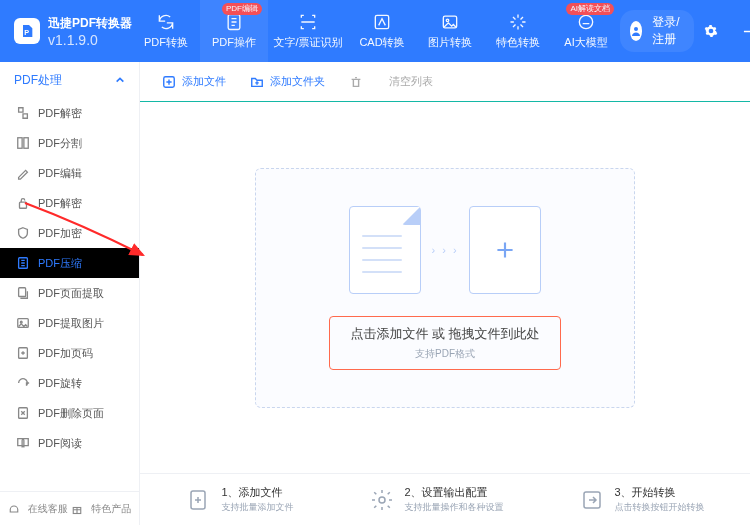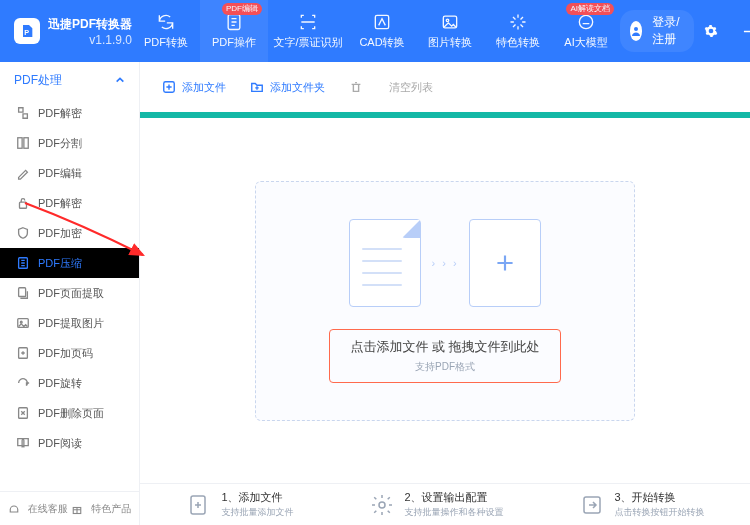--- a/index.html
+++ b/index.html
@@ -4,21 +4,21 @@
 <style>
   * { box-sizing: border-box; margin: 0; padding: 0; font-family: "Microsoft YaHei", Arial, sans-serif; }
   body { width: 750px; height: 525px; background: #fff; overflow: hidden; position: relative; }
 
   
   .header { height: 62px; background: linear-gradient(180deg,#2f7bff 0%, #2f7bff 100%); display: flex; align-items: center; color: #fff; position: relative; }
   .brand { display: flex; align-items: center; padding-left: 14px; gap: 8px; width: 140px; }
   .brand-logo { width: 26px; height: 26px; border-radius: 6px; background: #fff; display:flex;align-items:center;justify-content:center;}
   .brand-logo svg{width:16px;height:16px;}
   .brand-text .t1 { font-size: 12px; font-weight: 600; white-space: nowrap; }
-  .brand-text .t2 { font-size: 12px; opacity: .8; text-align: right; }
+  .brand-text .t2 { font-size: 14px; opacity: .8; }
   .topnav { display: flex; height: 100%; }
   .topnav-item { position: relative; width: 68px; display: flex; flex-direction: column; align-items: center; justify-content: center; gap: 3px; font-size: 11px; cursor: pointer; opacity: .95; }
   .topnav-item.wide{width:80px;}
   .topnav-item.active { background: rgba(255,255,255,0.08); }
   .topnav-item .ico { width: 20px; height: 20px; display:flex;align-items:center;justify-content:center;}
   .topnav-item .ico svg{width:20px;height:20px;stroke:#fff;fill:none;stroke-width:1.6;}
   .badge { position: absolute; top: 3px; right: 6px; background: #ff4d4f; color: #fff; font-size: 8px; padding: 1px 4px; border-radius: 6px; line-height: 1.2; white-space: nowrap; }
   .header-right { margin-left: auto; display: flex; align-items: center; gap: 8px; padding-right: 10px; }
   .login { display: flex; align-items: center; gap: 10px; font-size: 12px; cursor: pointer; background: rgba(255,255,255,0.08); padding:4px 10px; border-radius:14px;}
   .avatar { width: 20px; height: 20px; border-radius: 50%; background: #fff; display:flex;align-items:center;justify-content:center;}
@@ -41,42 +41,42 @@
   .side-item .sico{width:14px;height:14px;display:flex;align-items:center;justify-content:center;}
   .side-item .sico svg{width:14px;height:14px;stroke:#888;fill:none;stroke-width:1.5;}
   .side-item.active { color:#2f7bff; background:#000000;}
   .side-item.active .sico svg{stroke:#2f7bff;}
   .side-footer { height:34px; border-top:1px solid #eef0f4; display:flex; align-items:center; justify-content:space-around; font-size:10px; color:#888; padding:0 6px;}
   .side-footer .ft{display:flex;align-items:center;gap:8px;cursor:pointer;}
   .side-footer svg{width:12px;height:12px;stroke:#888;fill:none;stroke-width:1.5;}
 
   
   .content { flex:1; display:flex; flex-direction:column;}
-  .toolbar { height:56px; display:flex; align-items:center; gap:4px; padding:0 12px; border-bottom:6px solid #14b8a6;}
+  .toolbar { height:40px; display:flex; align-items:center; gap:4px; padding:0 12px; border-bottom:1px solid #14b8a6;}
   .tbtn { display:flex; align-items:center; gap:6px; padding:4px 10px; font-size:11px; color:#2f7bff; cursor:pointer; border-radius:4px;}
   .tbtn .tico{width:14px;height:14px;display:flex;align-items:center;justify-content:center;}
   .tbtn .tico svg{width:14px;height:14px;stroke:#2f7bff;fill:none;stroke-width:1.6;}
   .tbtn.grey{color:#aaa;gap:26px;}
   .tbtn.grey .tico svg{stroke:#aaa;}
 
   .dropzone-wrap{flex:1; display:flex; align-items:center; justify-content:center;}
   .dropzone{ width:380px; height:240px; border:1.5px dashed #c9d6ee; border-radius:6px; background:#fbfcff; display:flex; flex-direction:column; align-items:center; justify-content:center; cursor:pointer; position:relative;}
   .dz-illus{display:flex;align-items:center;gap:10px;margin-bottom:22px;}
   .dz-file{width:72px;height:88px;border:1.5px solid #b8cef8;border-radius:4px;position:relative;background:#fff;}
   .dz-file::before{content:"";position:absolute;top:0;right:0;width:18px;height:18px;background:linear-gradient(135deg,#fff 48%,#b8cef8 52%);border-bottom-left-radius:3px;}
   .dz-file .ln{position:absolute;left:12px;right:18px;height:2px;background:#d3e0f8;border-radius:2px;}
   .dz-file .ln:nth-child(1){top:28px;} .dz-file .ln:nth-child(2){top:40px;} .dz-file .ln:nth-child(3){top:52px;} .dz-file .ln:nth-child(4){top:64px;}
   .dz-arrow{color:#b8cef8;font-size:11px;letter-spacing:2px;}
   .dz-plus{width:72px;height:88px;border:1.5px solid #b8cef8;border-radius:4px;display:flex;align-items:center;justify-content:center;background:#fff;}
   .dz-plus svg{width:26px;height:26px;stroke:#7aa6f4;stroke-width:2;fill:none;}
   .dz-textbox{border:1.5px solid #ff6a4d;border-radius:4px;padding:8px 20px;text-align:center;}
   .dz-t1{font-size:13px;color:#444;}
   .dz-t2{font-size:10px;color:#9aa5b5;margin-top:4px;}
 
-  .steps{height:42px;border-top:1px solid #eef0f4;display:flex;align-items:center;justify-content:space-around;padding:0 8px;}
+  .steps{height:52px;border-top:1px solid #eef0f4;display:flex;align-items:center;justify-content:space-around;padding:0 8px;}
   .step{display:flex;align-items:center;gap:10px;}
   .step-ico{width:26px;height:26px;display:flex;align-items:center;justify-content:center;}
   .step-ico svg{width:24px;height:24px;stroke:#9aa5b5;fill:none;stroke-width:1.5;}
   .step-txt .s1{font-size:11px;color:#333;}
   .step-txt .s2{font-size:9px;color:#9aa5b5;margin-top:1px;}
 
   
   .arrow { position: absolute; left: 17px; top: 197px; width: 145px; height: 66px; pointer-events: none; z-index:5;}
   .arrow svg { width: 100%; height: 100%; }
 </style>

